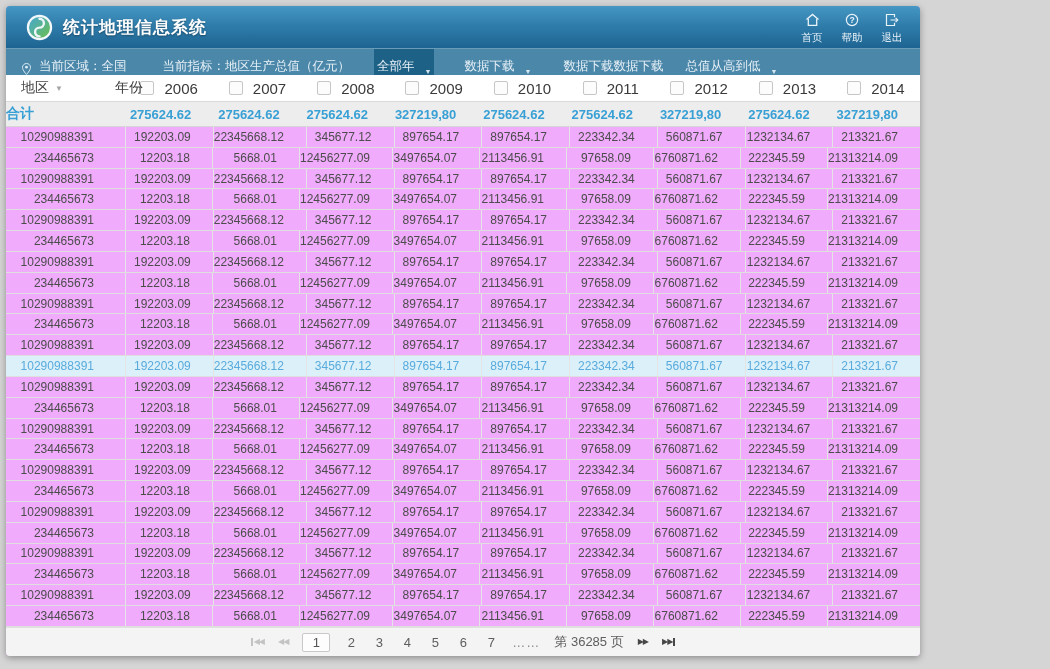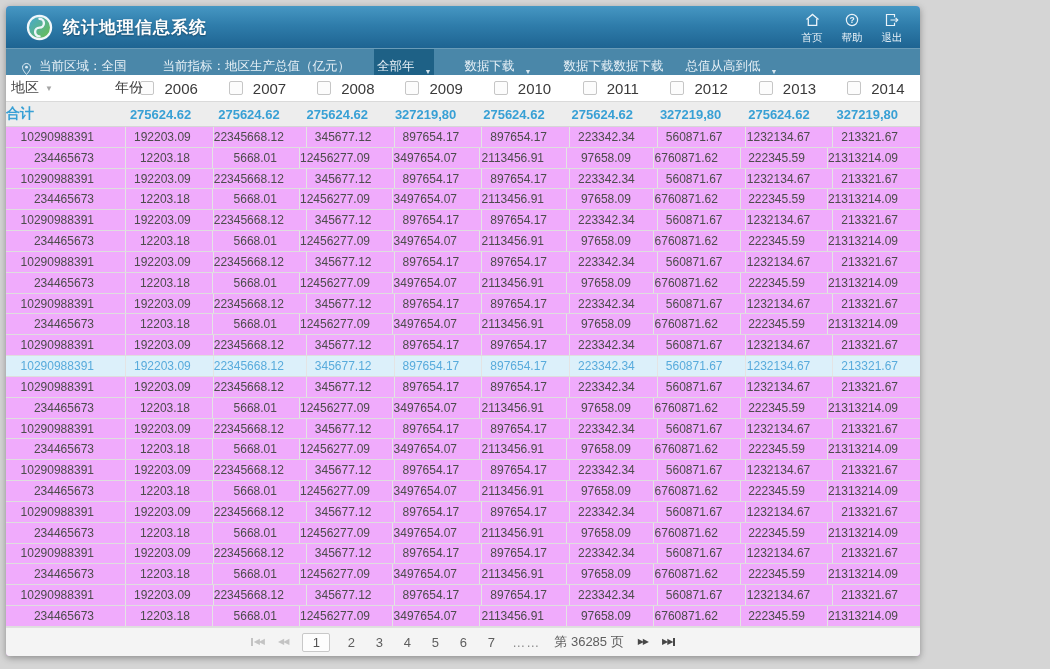--- a/index.html
+++ b/index.html
@@ -27,21 +27,21 @@
   .tb-colcalc{margin-left:30px;cursor:pointer}
   .tb-indcalc{margin-left:32px;cursor:pointer}
   .tb-download{cursor:pointer}
   .tb-sort{margin-left:22px;cursor:pointer}
   .caret{font-size:7px;opacity:.9;margin-left:2px}
 
   
   .grid{display:grid;grid-template-columns:119px repeat(9,1fr)}
   .thead{height:26px;align-items:center;background:#fff;position:relative}
   .th{display:flex;justify-content:center;align-items:center;font-size:15px;color:#3a3a3a;gap:10px}
-  .th-region{justify-content:flex-start;padding-left:5px;font-size:14px;color:#474747;position:relative;gap:6px}
+  .th-region{justify-content:flex-start;padding-left:15px;font-size:14px;color:#474747;position:relative;gap:6px}
   .caret2{font-size:8px;color:#a5a5a5}
   .yearlabel{position:absolute;right:-20px;width:30px;font-size:14px;color:#3a3a3a}
   .cb{width:12px;height:12px;border:1px solid #c6c6c6;border-radius:2px;background:#fcfcfc;display:inline-block;cursor:pointer}
 
   
   .summary{height:26px;align-items:center;background:#ededed;border-top:1px solid #dadada;border-bottom:1px solid #d6d6d6;box-sizing:border-box}
   .sum-label{text-align:left;font-size:14px;font-weight:bold;color:#38a0d5}
   .sum-val{text-align:right;padding-right:22px;font-size:13px;font-weight:bold;color:#38a0d5}
 
   

